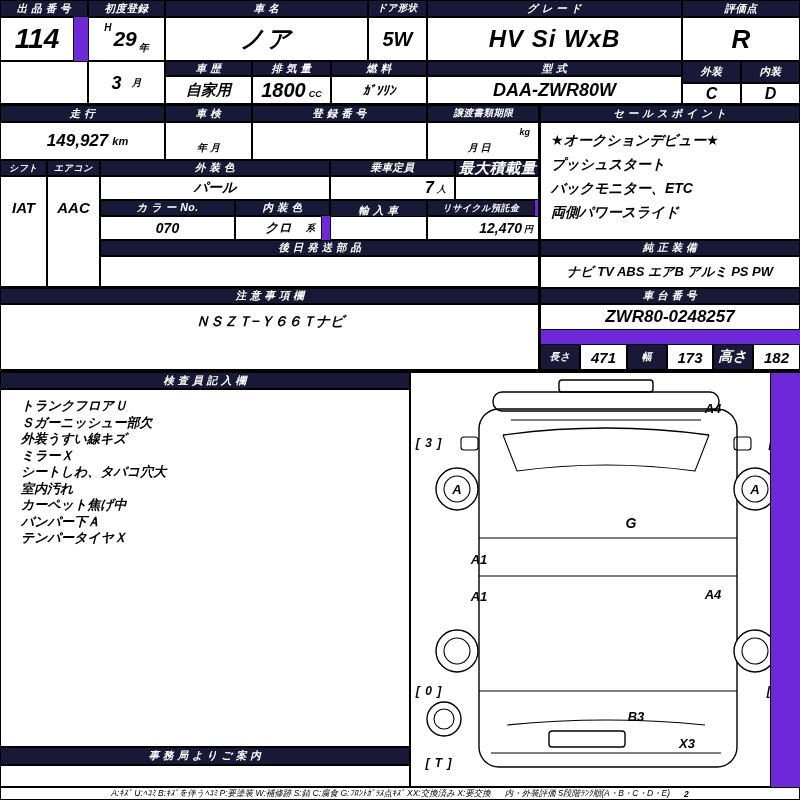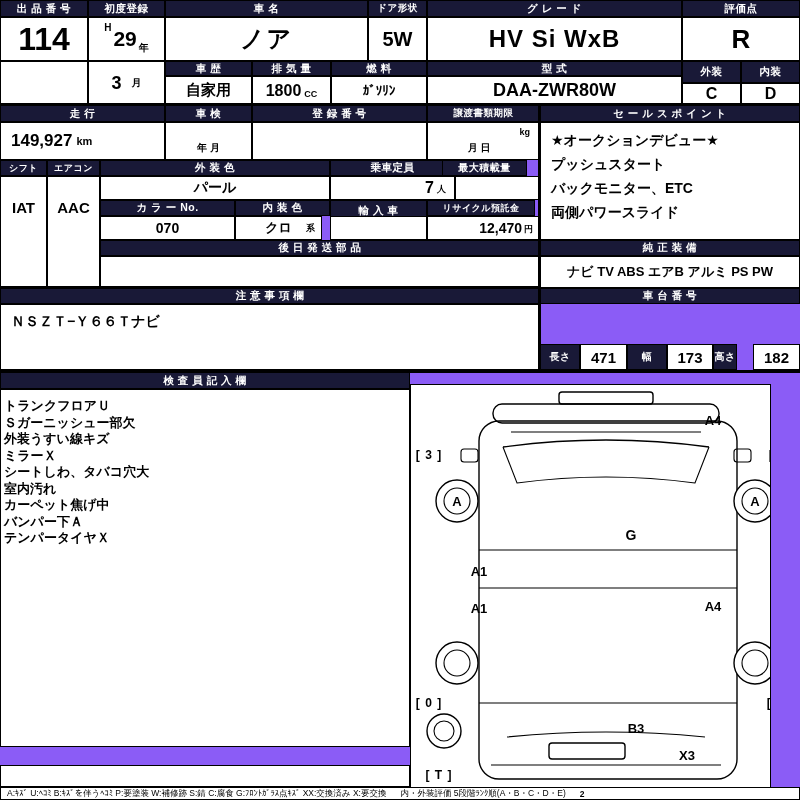--- a/index.html
+++ b/index.html
@@ -1,40 +1,40 @@
 <!DOCTYPE html>
 <html style="--header-bg: #191937;"><head>
 <meta charset="utf-8">
 <style>
   * { margin:0; padding:0; box-sizing:border-box; }
   body { font-family:"Liberation Sans","DejaVu Sans",sans-serif; color:#000; background:#fff; }
-  .sheet { position:relative; width:800px; height:800px; background:#8b5cf6; outline:2px solid #000; overflow:hidden; }
+  .sheet { position:relative; width:800px; height:800px; background:#6d28d9; outline:2px solid #000; overflow:hidden;font-style:italic; }
   .cell { position:absolute; border:1px solid #000; background:#fff; display:flex; align-items:center; justify-content:center; overflow:hidden; white-space:nowrap; }
   .hdr { background:var(--header-bg,#191937); color:#fff; font-size:10.5px; font-weight:bold; letter-spacing:.5px; }
   .val { font-weight:bold; }
-  .jl { justify-content:flex-start; }
+  .jl { justify-content:center; }
   .jr { justify-content:flex-end; }
   .col { flex-direction:column; }
   .at { align-items:flex-start; }
   .jt { justify-content:flex-start; }
   .sm { font-size:10px; font-weight:bold; }
   .line { position:absolute; background:#000; }
   .marker { position:absolute; transform:translate(-50%,-50%); font-weight:bold; font-size:13px; line-height:1; }
   .bracket { font-size:12px; letter-spacing:1px; }
   .salesline { font-size:14px; font-weight:bold; line-height:24px; }
   .txtline { font-size:13px; font-weight:600; line-height:16.5px; }
   svg { position:absolute; left:0; top:0; }
 </style>
 </head>
 <body>
 
 <div class="sheet">
 
   <div class="cell hdr" style="left:0;top:0;width:88px;height:17px">出 品 番 号</div>
-  <div class="cell val" style="left:0;top:17px;width:88px;height:44px;font-size:32px">114</div>
+  <div class="cell val" style="left:0;top:17px;width:74px;height:44px;font-size:28px">114</div>
   <div class="cell" style="left:0;top:61px;width:88px;height:44px"></div>
 
   <div class="cell hdr" style="left:88px;top:0;width:77px;height:17px">初度登録</div>
   <div class="cell val" style="left:88px;top:17px;width:77px;height:44px;gap:2px">
     <span class="sm" style="align-self:flex-start;padding-top:4px">H</span>
     <span style="font-size:21px">29</span>
     <span class="sm" style="align-self:flex-end;padding-bottom:5px">年</span>
   </div>
   <div class="cell val" style="left:88px;top:61px;width:77px;height:44px;gap:10px">
     <span style="font-size:18px">3</span>
@@ -51,21 +51,21 @@
   <div class="cell hdr" style="left:427px;top:0;width:255px;height:17px">グ レ ー ド</div>
 
   <div class="cell hdr" style="left:682px;top:0;width:118px;height:17px">評価点</div>
   <div class="cell val" style="left:682px;top:17px;width:118px;height:44px;font-size:26px">R</div>
 
   <div class="cell hdr" style="left:165px;top:61px;width:87px;height:15px">車 歴</div>
   <div class="cell val" style="left:165px;top:76px;width:87px;height:29px;font-size:15px">自家用</div>
 
   <div class="cell hdr" style="left:252px;top:61px;width:79px;height:15px">排 気 量</div>
   <div class="cell val" style="left:252px;top:76px;width:79px;height:29px;gap:3px">
-    <span style="font-size:16px">1800</span>
+    <span style="font-size:20px">1800</span>
     <span style="font-size:9px;align-self:flex-end;padding-bottom:5px">CC</span>
   </div>
 
   <div class="cell hdr" style="left:331px;top:61px;width:96px;height:15px">燃 料</div>
   <div class="cell val" style="left:331px;top:76px;width:96px;height:29px;font-size:13px">ｶﾞｿﾘﾝ</div>
 
   <div class="cell hdr" style="left:427px;top:61px;width:255px;height:15px">型 式</div>
   <div class="cell val" style="left:427px;top:76px;width:255px;height:29px;font-size:18px">DAA-ZWR80W</div>
 
   <div class="cell hdr" style="left:682px;top:61px;width:59px;height:22px">外装</div>
@@ -108,21 +108,21 @@
 
   <div class="cell hdr" style="left:100px;top:160px;width:230px;height:16px">外 装 色</div>
   <div class="cell val" style="left:100px;top:176px;width:230px;height:24px;font-size:14px">パール</div>
 
   <div class="cell hdr" style="left:330px;top:160px;width:125px;height:16px">乗車定員</div>
   <div class="cell val jr" style="left:330px;top:176px;width:125px;height:24px;padding-right:8px;gap:3px">
     <span style="font-size:16px">7</span>
     <span style="font-size:9px;align-self:flex-end;padding-bottom:3px">人</span>
   </div>
 
-  <div class="cell hdr" style="left:442px;top:160px;width:85px;height:16px;font-size:10px">最大積載量</div>
+  <div class="cell hdr" style="left:455px;top:160px;width:85px;height:16px;font-size:15px">最大積載量</div>
   <div class="cell val" style="left:455px;top:176px;width:85px;height:24px"></div>
 
   <div class="cell hdr" style="left:100px;top:200px;width:135px;height:16px">カ ラ ー No.</div>
   <div class="cell val" style="left:100px;top:216px;width:135px;height:24px;font-size:14px">070</div>
 
   <div class="cell hdr" style="left:235px;top:200px;width:95px;height:16px">内 装 色</div>
   <div class="cell val" style="left:235px;top:216px;width:87px;height:24px;font-size:13px">
     <span>クロ</span>
     <span style="position:absolute;right:6px;bottom:4px;font-size:9px">系</span>
   </div>
@@ -139,44 +139,46 @@
   <div class="cell hdr" style="left:100px;top:240px;width:440px;height:16px">後 日 発 送 部 品</div>
   <div class="cell val" style="left:100px;top:256px;width:440px;height:32px"></div>
 
   <div class="cell hdr" style="left:540px;top:240px;width:260px;height:16px">純 正 装 備</div>
   <div class="cell val" style="left:540px;top:256px;width:260px;height:32px;font-size:13px">ナビ TV ABS エアB アルミ PS PW</div>
 
   <div class="cell hdr" style="left:0;top:288px;width:540px;height:16px">注 意 事 項 欄</div>
   <div class="cell val at jl" style="left:0;top:304px;width:540px;height:66px;padding:8px 10px;font-size:14px">ＮＳＺＴ−Ｙ６６Ｔナビ</div>
 
   <div class="cell hdr" style="left:540px;top:288px;width:260px;height:16px">車 台 番 号</div>
+  <div class="cell val" style="left:540px;top:304px;width:260px;height:26px;font-size:17px">ZWR80-0248257</div>
 
   <div class="cell hdr" style="left:540px;top:344px;width:40px;height:26px;font-size:10px">長さ</div>
   <div class="cell val" style="left:580px;top:344px;width:47px;height:26px;font-size:15px">471</div>
   <div class="cell hdr" style="left:627px;top:344px;width:40px;height:26px;font-size:10px">幅</div>
   <div class="cell val" style="left:667px;top:344px;width:46px;height:26px;font-size:15px">173</div>
-  <div class="cell hdr" style="left:713px;top:344px;width:24px;height:26px;font-size:10px">高さ</div>
+  <div class="cell hdr" style="left:713px;top:344px;width:40px;height:26px;font-size:14px">高さ</div>
   <div class="cell val" style="left:753px;top:344px;width:47px;height:26px;font-size:15px">182</div>
 
   <div class="cell hdr" style="left:0;top:372px;width:410px;height:17px">検 査 員 記 入 欄</div>
-  <div class="cell col at jt" style="left:0;top:389px;width:410px;height:358px;padding:8px 3px">
+  <div class="cell col at jt" style="left:0;top:389px;width:410px;height:358px;padding:8px 20px">
     <div class="txtline">トランクフロアＵ</div>
     <div class="txtline">Ｓガーニッシュー部欠</div>
     <div class="txtline">外装うすい線キズ</div>
     <div class="txtline">ミラーＸ</div>
     <div class="txtline">シートしわ、タバコ穴大</div>
     <div class="txtline">室内汚れ</div>
     <div class="txtline">カーペット焦げ中</div>
     <div class="txtline">バンパー下Ａ</div>
     <div class="txtline">テンパータイヤＸ</div>
   </div>
 
+  <div class="cell hdr" style="left:0;top:747px;width:410px;height:18px">事 務 局 よ り ご 案 内</div>
   <div class="cell" style="left:0;top:765px;width:410px;height:22px"></div>
 
-  <div class="cell" style="left:410px;top:384px;width:361px;height:415px">
+  <div class="cell" style="left:410px;top:372px;width:361px;height:415px">
     <svg viewBox="0 0 390 415" width="390" height="415">
       <g fill="none" stroke="#000" stroke-width="1.4">
 
         <rect x="148" y="7" width="94" height="12" rx="3"></rect>
         <rect x="82" y="19" width="226" height="19" rx="9"></rect>
 
         <rect x="68" y="36" width="258" height="358" rx="20"></rect>
         <line x1="100" y1="47" x2="290" y2="47" stroke-width="1.1"></line>
 
         <path d="M92,62 Q195,48 298,62"></path>

